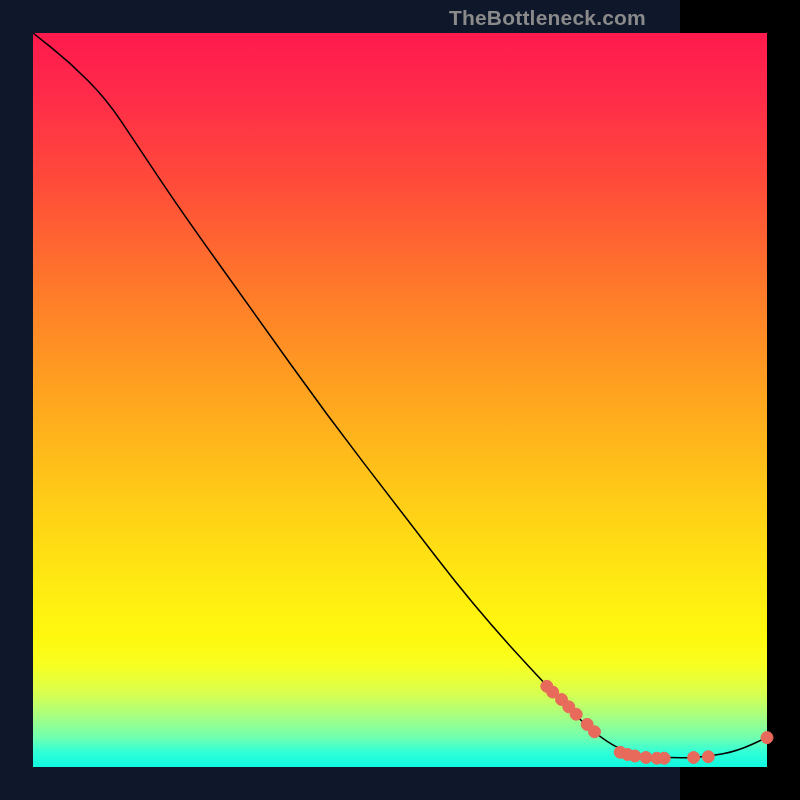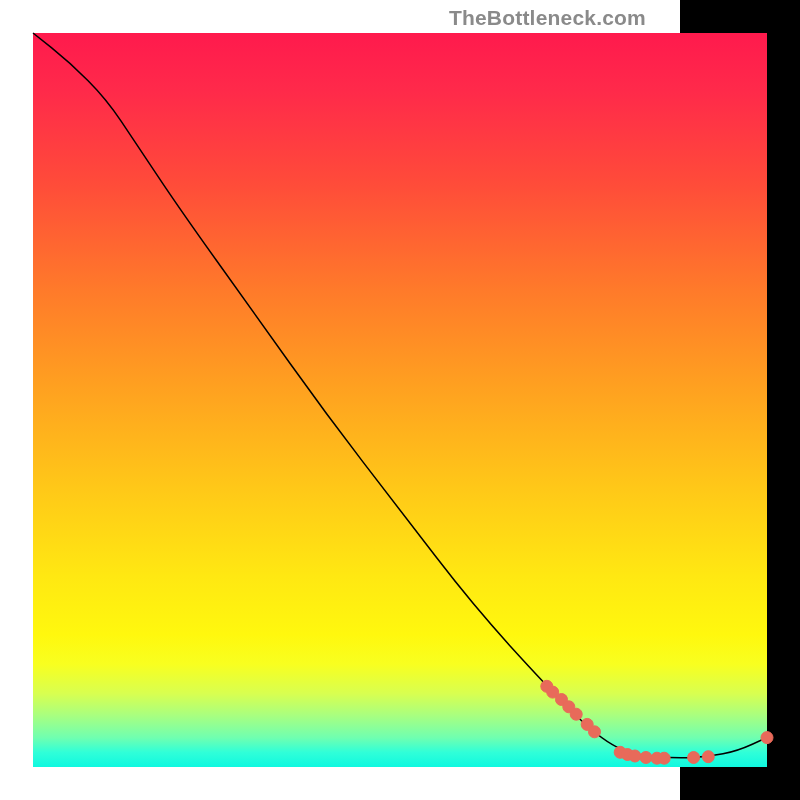--- a/index.html
+++ b/index.html
@@ -1,21 +1,21 @@
 <!DOCTYPE html>
 <html><head>
 <meta charset="utf-8">
 <style>
   * { margin: 0; padding: 0; box-sizing: border-box; }
   html, body { width: 800px; height: 800px; background: #000; overflow: hidden; }
   .stage {
     position: relative;
     width: 680px;
     height: 800px;
-    background: #ffffff;
+    background: #0f172a;
   }
   .plot-area {
     position: absolute;
     left: 33px;
     top: 33px;
     width: 734px;
     height: 734px;
     background: linear-gradient(to bottom,
       #ff1a4d 0%,
       #ff2a4a 8%,

